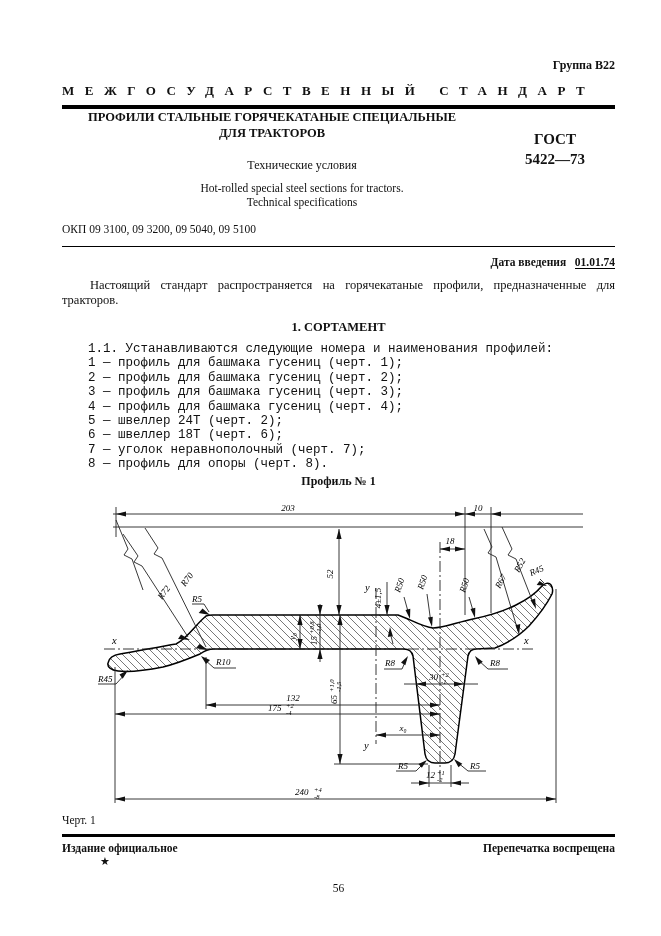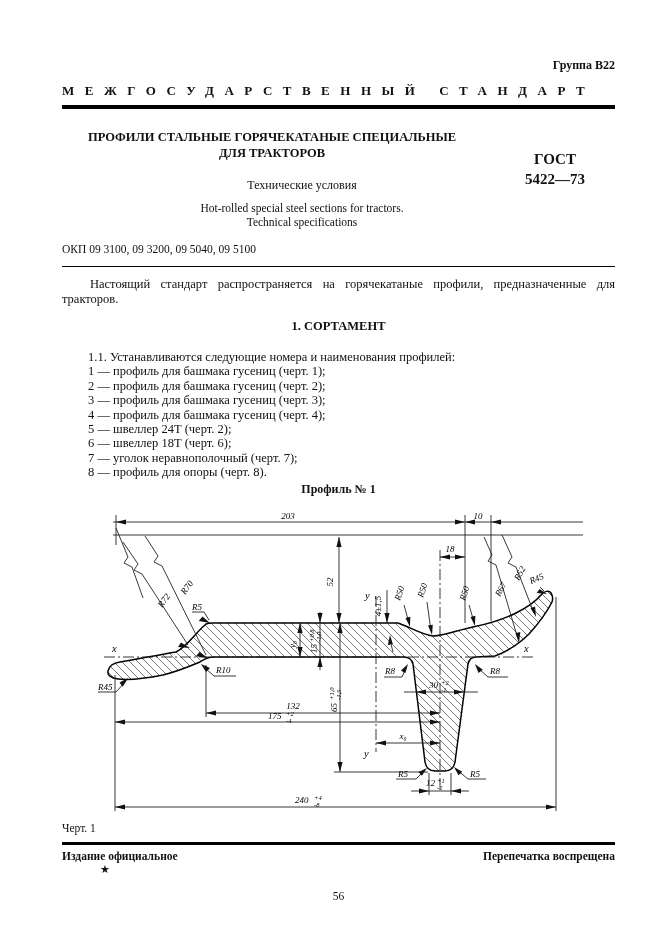--- a/index.html
+++ b/index.html
@@ -12,32 +12,32 @@
     box-sizing:border-box;
     padding:58px 46px 0 62px;
     overflow:hidden;
   }
   .group-label{text-align:right;font-weight:bold;font-size:12px;height:16px;}
   .std-type{
     font-weight:bold;font-size:13px;letter-spacing:10.5px;
     white-space:nowrap;overflow:hidden;margin-top:9px;
   }
   .rule-thick{border:0;border-top:4px solid #000;margin:6px 0 0 0;}
-  .title-wrap{position:relative;margin-top:20px;height:130px;}
+  .title-wrap{position:relative;height:130px;}
   .title-ru{width:420px;text-align:center;font-weight:bold;font-size:12.5px;line-height:16px;}
   .subtitle{width:480px;text-align:center;font-weight:normal;font-size:12px;margin-top:17px;}
   .gost-box{position:absolute;right:0;top:20px;width:120px;text-align:center;font-weight:bold;font-size:15px;line-height:20px;}
   .title-en{width:480px;text-align:center;font-size:11.5px;line-height:13.5px;margin-top:9px;}
   .okp{font-size:11.5px;margin-top:14px;}
   .rule-thin{border:0;border-top:1.5px solid #000;margin:7px 0 0 0;}
   .date-line{text-align:right;font-weight:bold;font-size:11.5px;margin-top:9px;}
   .date-value{border-bottom:1px solid #000;padding-bottom:0px;}
   .intro-par{font-size:12.5px;line-height:14.5px;text-align:justify;text-indent:28px;margin-top:10px;}
   .sec-heading{text-align:center;font-weight:bold;font-size:12.5px;margin-top:13px;}
-  .list{font-size:12.5px;line-height:14.4px;margin-top:16px;padding-left:26px;}
+  .list{font-size:12.5px;line-height:14.4px;margin-top:7px;padding-left:26px;font-family:Liberation Mono, monospace;}
   .profile-caption{text-align:center;font-weight:bold;font-size:12px;margin-top:2px;font-family:Liberation Serif, serif;}
   .figure{position:relative;height:328px;margin-top:3px;}
   .figure svg{position:absolute;left:26px;top:0;}
   .fig-caption{text-align:left;font-size:11.5px;margin-top:-6px;}
   .rule-footer{border:0;border-top:3px solid #000;margin:8px 0 0 0;}
   .footer-row{display:flex;justify-content:space-between;font-weight:bold;font-size:11.5px;margin-top:5px;}
   .footer-star{font-size:11px;padding-left:38px;margin-top:1px;}
   .page-num{text-align:center;font-size:11.5px;margin-top:14px;}
   
   svg .ol{fill:url(#hatch);stroke:#000;stroke-width:1.5;stroke-linejoin:round;}
@@ -69,20 +69,25 @@
     </div>
     <div class="title-en">
       <div>Hot-rolled special steel sections for tractors.</div>
       <div>Technical specifications</div>
     </div>
     <div class="okp">ОКП 09 3100, 09 3200, 09 5040, 09 5100</div>
   </div>
 
   <hr class="rule-thin">
 
+  <div class="date-line">
+    <span>Дата введения</span>
+    <span>&nbsp;</span>
+    <span class="date-value">01.01.74</span>
+  </div>
 
   <div class="intro-par">Настоящий стандарт распространяется на горячекатаные профили, предназначенные для тракторов.</div>
 
   <div class="sec-heading">1. СОРТАМЕНТ</div>
 
   <div class="list">
     <div>1.1. Устанавливаются следующие номера и наименования профилей:</div>
     <div>1 — профиль для башмака гусениц (черт. 1);</div>
     <div>2 — профиль для башмака гусениц (черт. 2);</div>
     <div>3 — профиль для башмака гусениц (черт. 3);</div>

